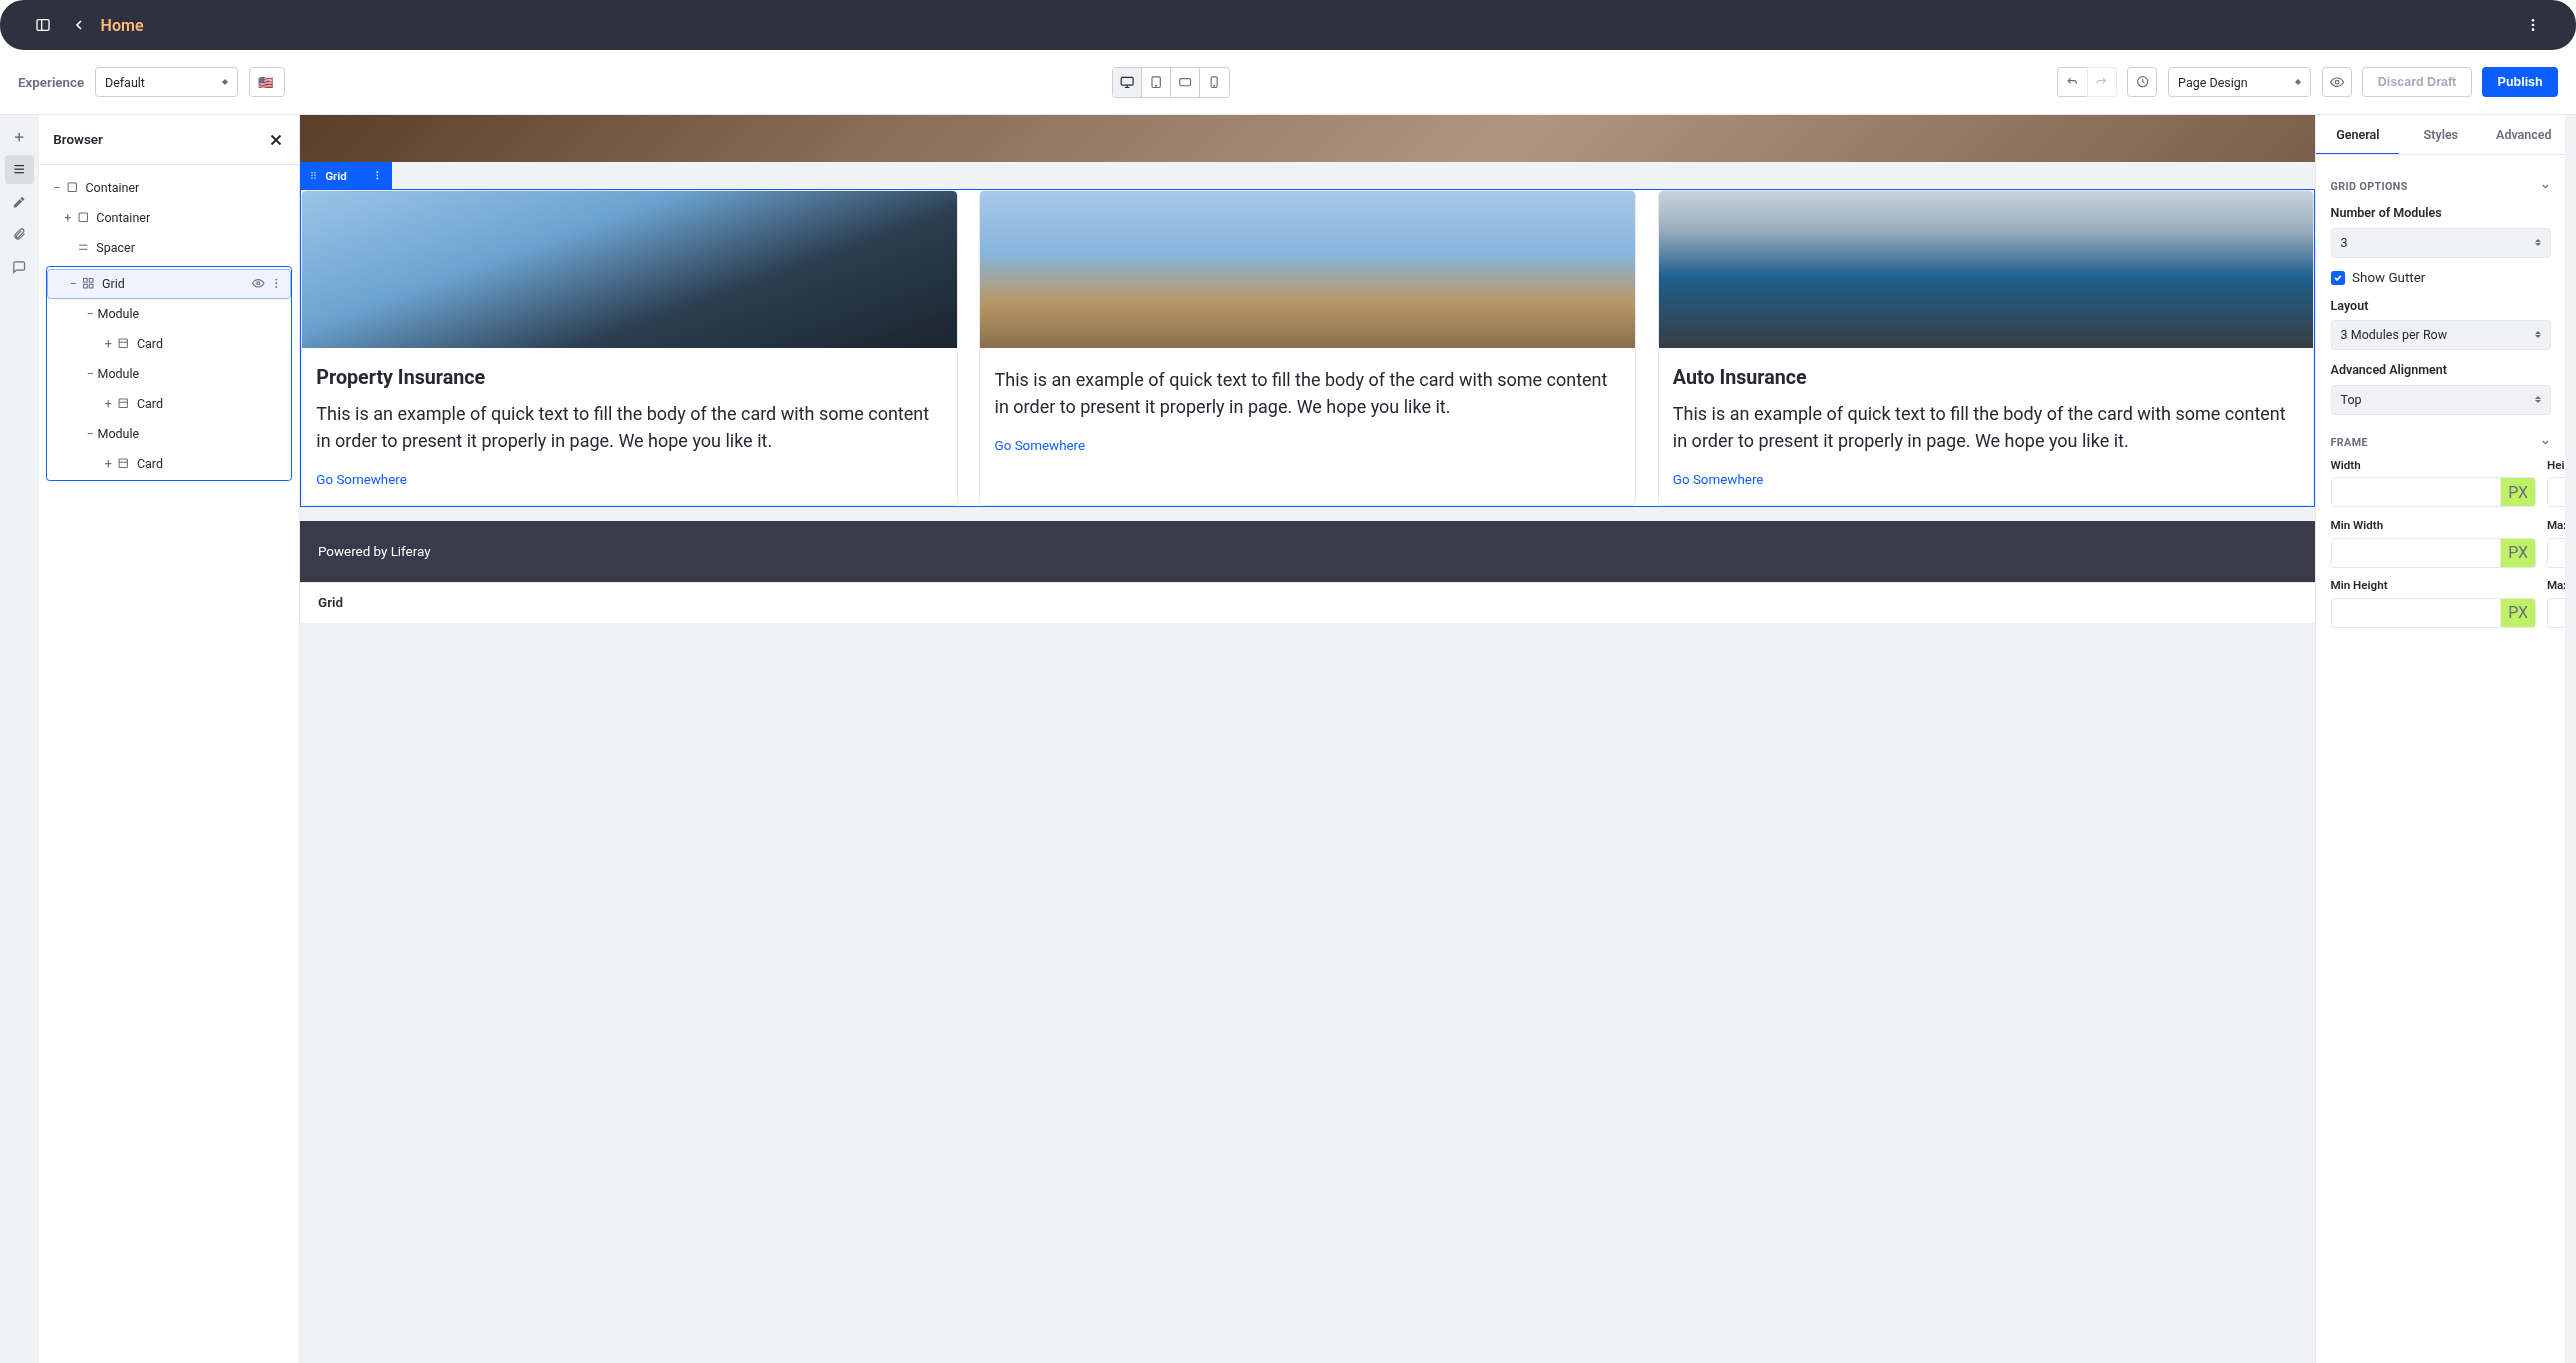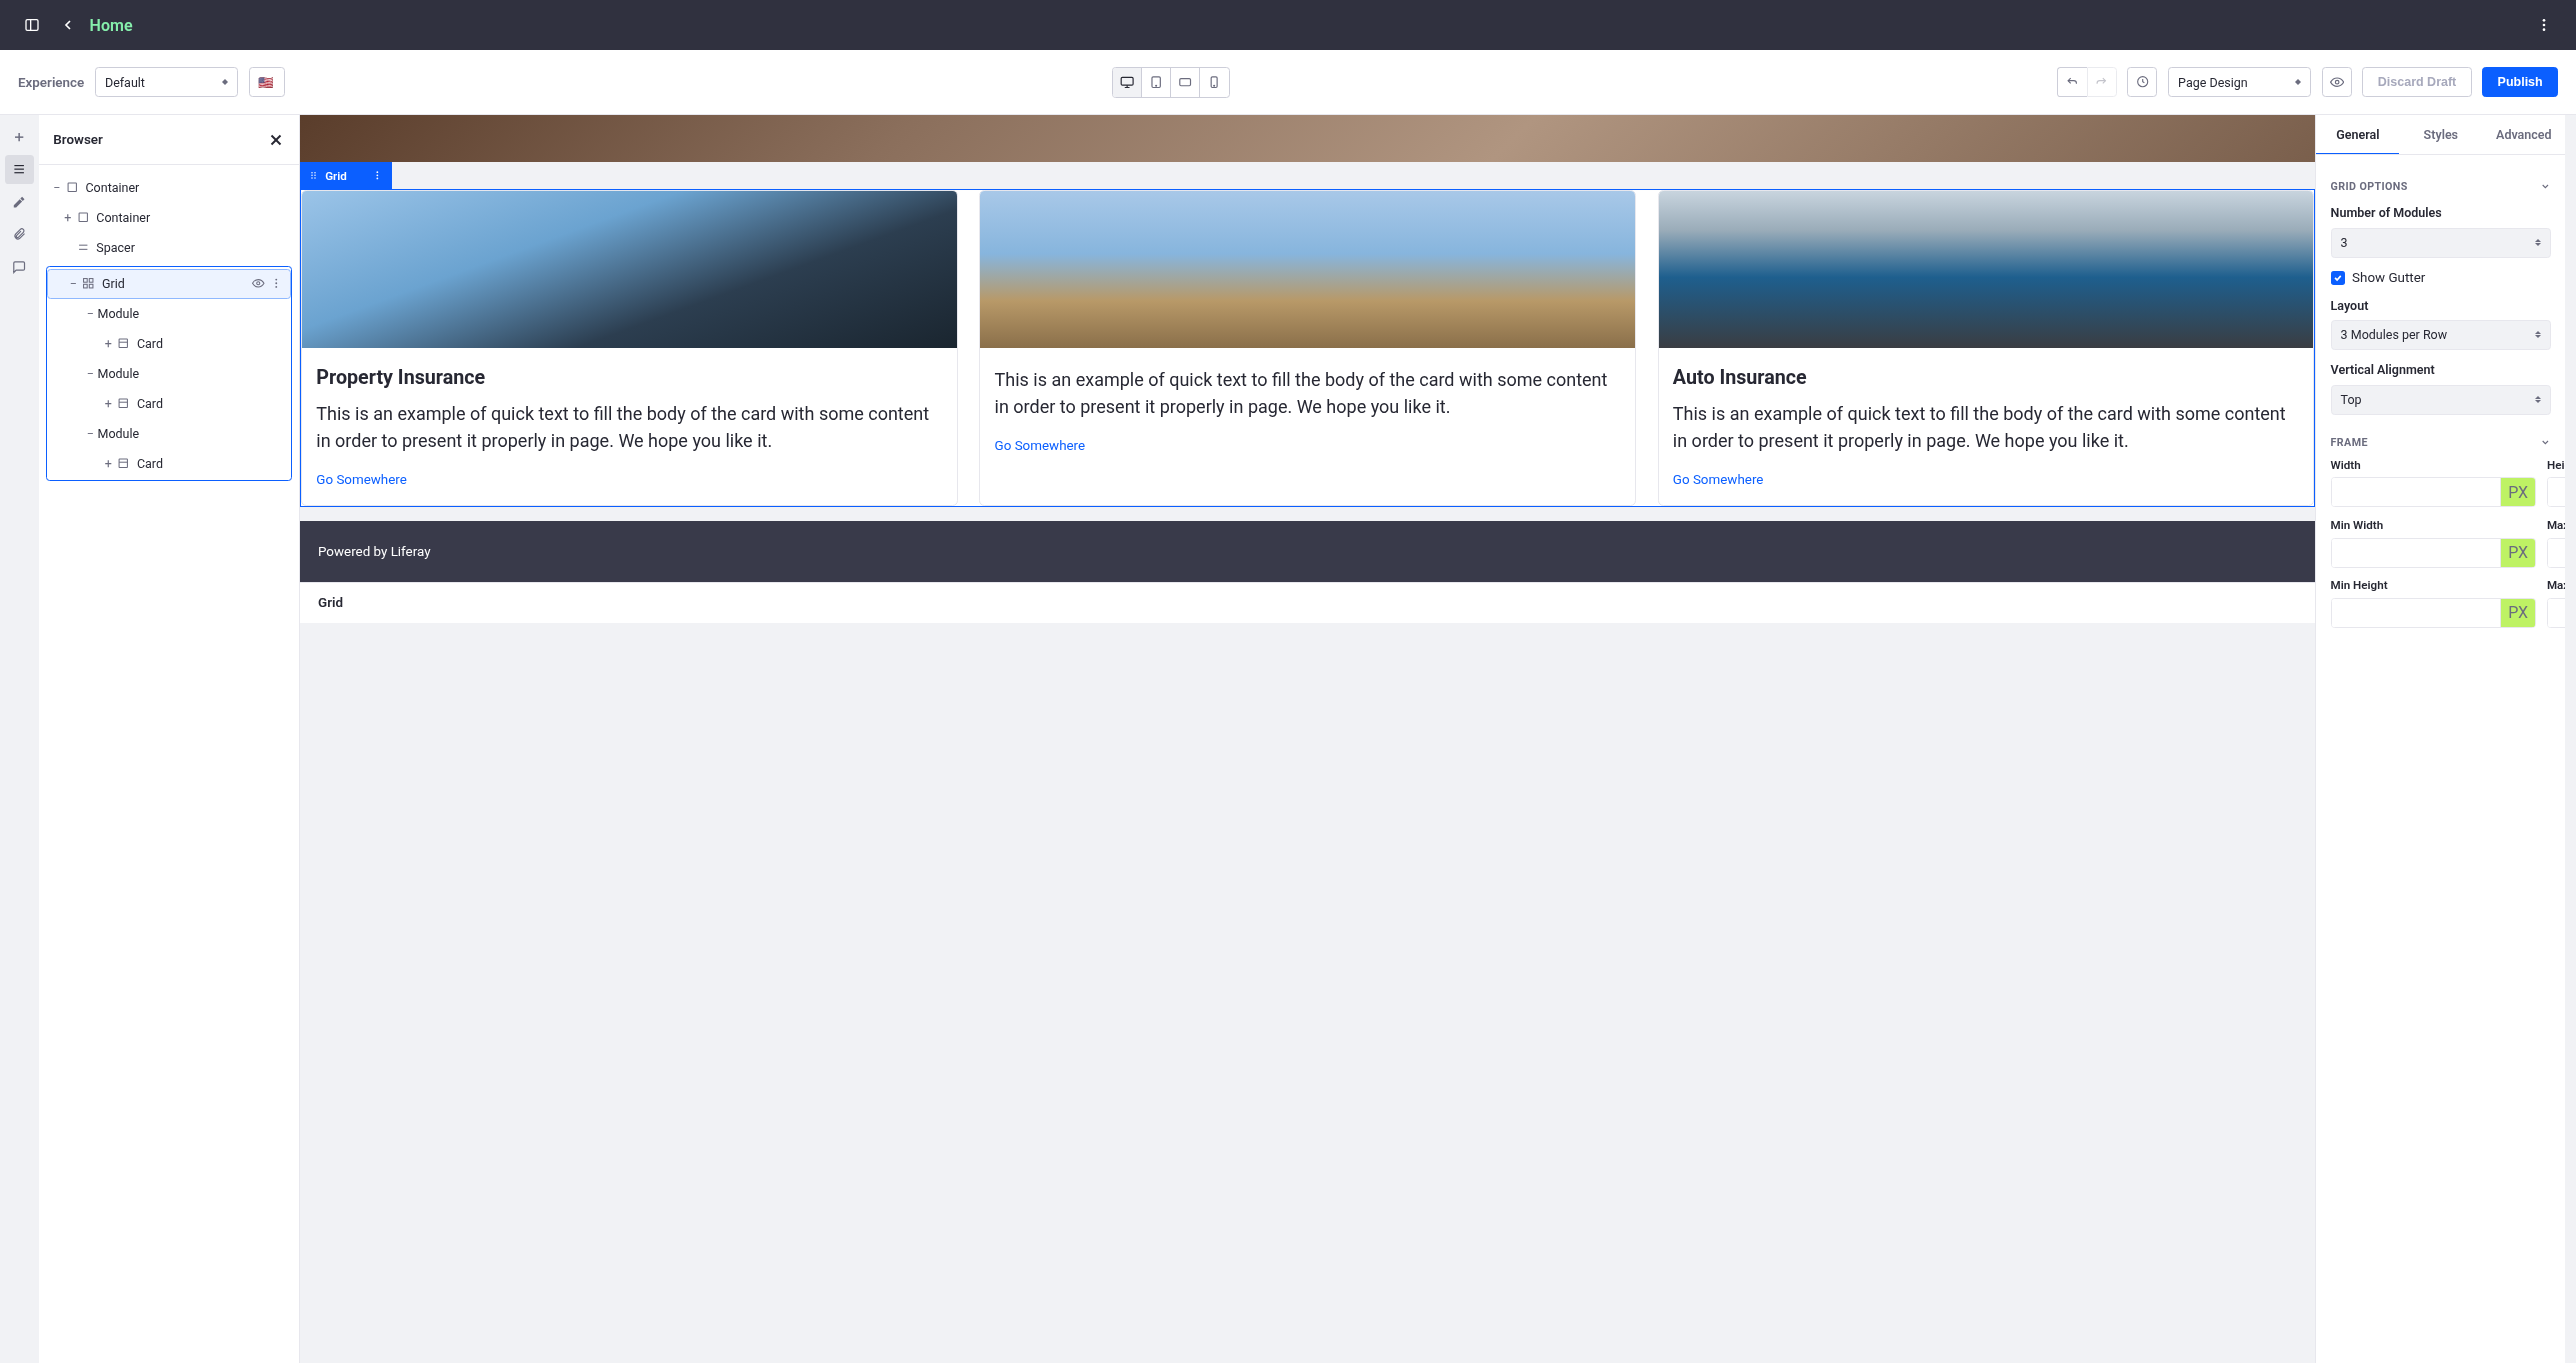--- a/index.html
+++ b/index.html
@@ -1,19 +1,19 @@
 <!DOCTYPE html>
 <html style="font-size:14.3px"><head>
 <meta charset="utf-8">
 <style>
 * { box-sizing: border-box; margin: 0; padding: 0; }
 body { font-family: -apple-system, BlinkMacSystemFont, "Segoe UI", Roboto, sans-serif; font-size: 12.5px; color: #272833; background: #fff; overflow: hidden; }
 
 
-.topbar { height: 50px; background: #30313f; display: flex; align-items: center; padding: 0 14px; color: #86efac; }
+.topbar { height: 50px; background: #30313f; display: flex; align-items: center; padding: 0 25px; color: #fdba74; border-radius: 24px; }
 .topbar .icon-btn { width: 36px; height: 36px; display: flex; align-items: center; justify-content: center; border-radius: 3.6px; cursor: pointer; }
 .topbar .title { font-size: 16px; font-weight: 600; margin-left: 3.6px; }
 .topbar .spacer { flex: 1; }
 
 
 .toolbar2 { height: 65px; border-bottom: 0.9px solid #e7e7ed; display: flex; align-items: center; padding: 0 18px; gap: 10.7px; }
 .label-muted { color: #6b6c7e; font-weight: 600; font-size: 13.4px; }
 .select-box { height: 30px; min-width: 143px; border: 0.9px solid #cdced9; border-radius: 3.6px; display: flex; align-items: center; justify-content: space-between; padding: 0 9px; background: #fff; cursor: pointer; }
 .flag-btn { width: 36px; height: 30px; border: 0.9px solid #cdced9; border-radius: 3.6px; display: flex; align-items: center; justify-content: center; cursor: pointer; }
 .device-group { display: flex; border: 0.9px solid #cdced9; border-radius: 3.6px; overflow: hidden; }
@@ -431,21 +431,21 @@
         </span>
         <span style="font-size:13.4px;">Show Gutter</span>
       </div>
 
       <div class="field-label">Layout</div>
       <div class="field-select">
         <span>3 Modules per Row</span>
         <span class="updown"></span>
       </div>
 
-      <div class="field-label">Vertical Alignment</div>
+      <div class="field-label">Advanced Alignment</div>
       <div class="field-select">
         <span>Top</span>
         <span class="updown"></span>
       </div>
 
       <div class="section-header" style="margin-top:21.5px;">
         <span>FRAME</span>
         <span>
             <svg width="10.7" height="10.7" viewBox="0 0 24 24" fill="none" stroke="#6b6c7e" stroke-width="2.5">
               <polyline points="6 9 12 15 18 9"></polyline>

